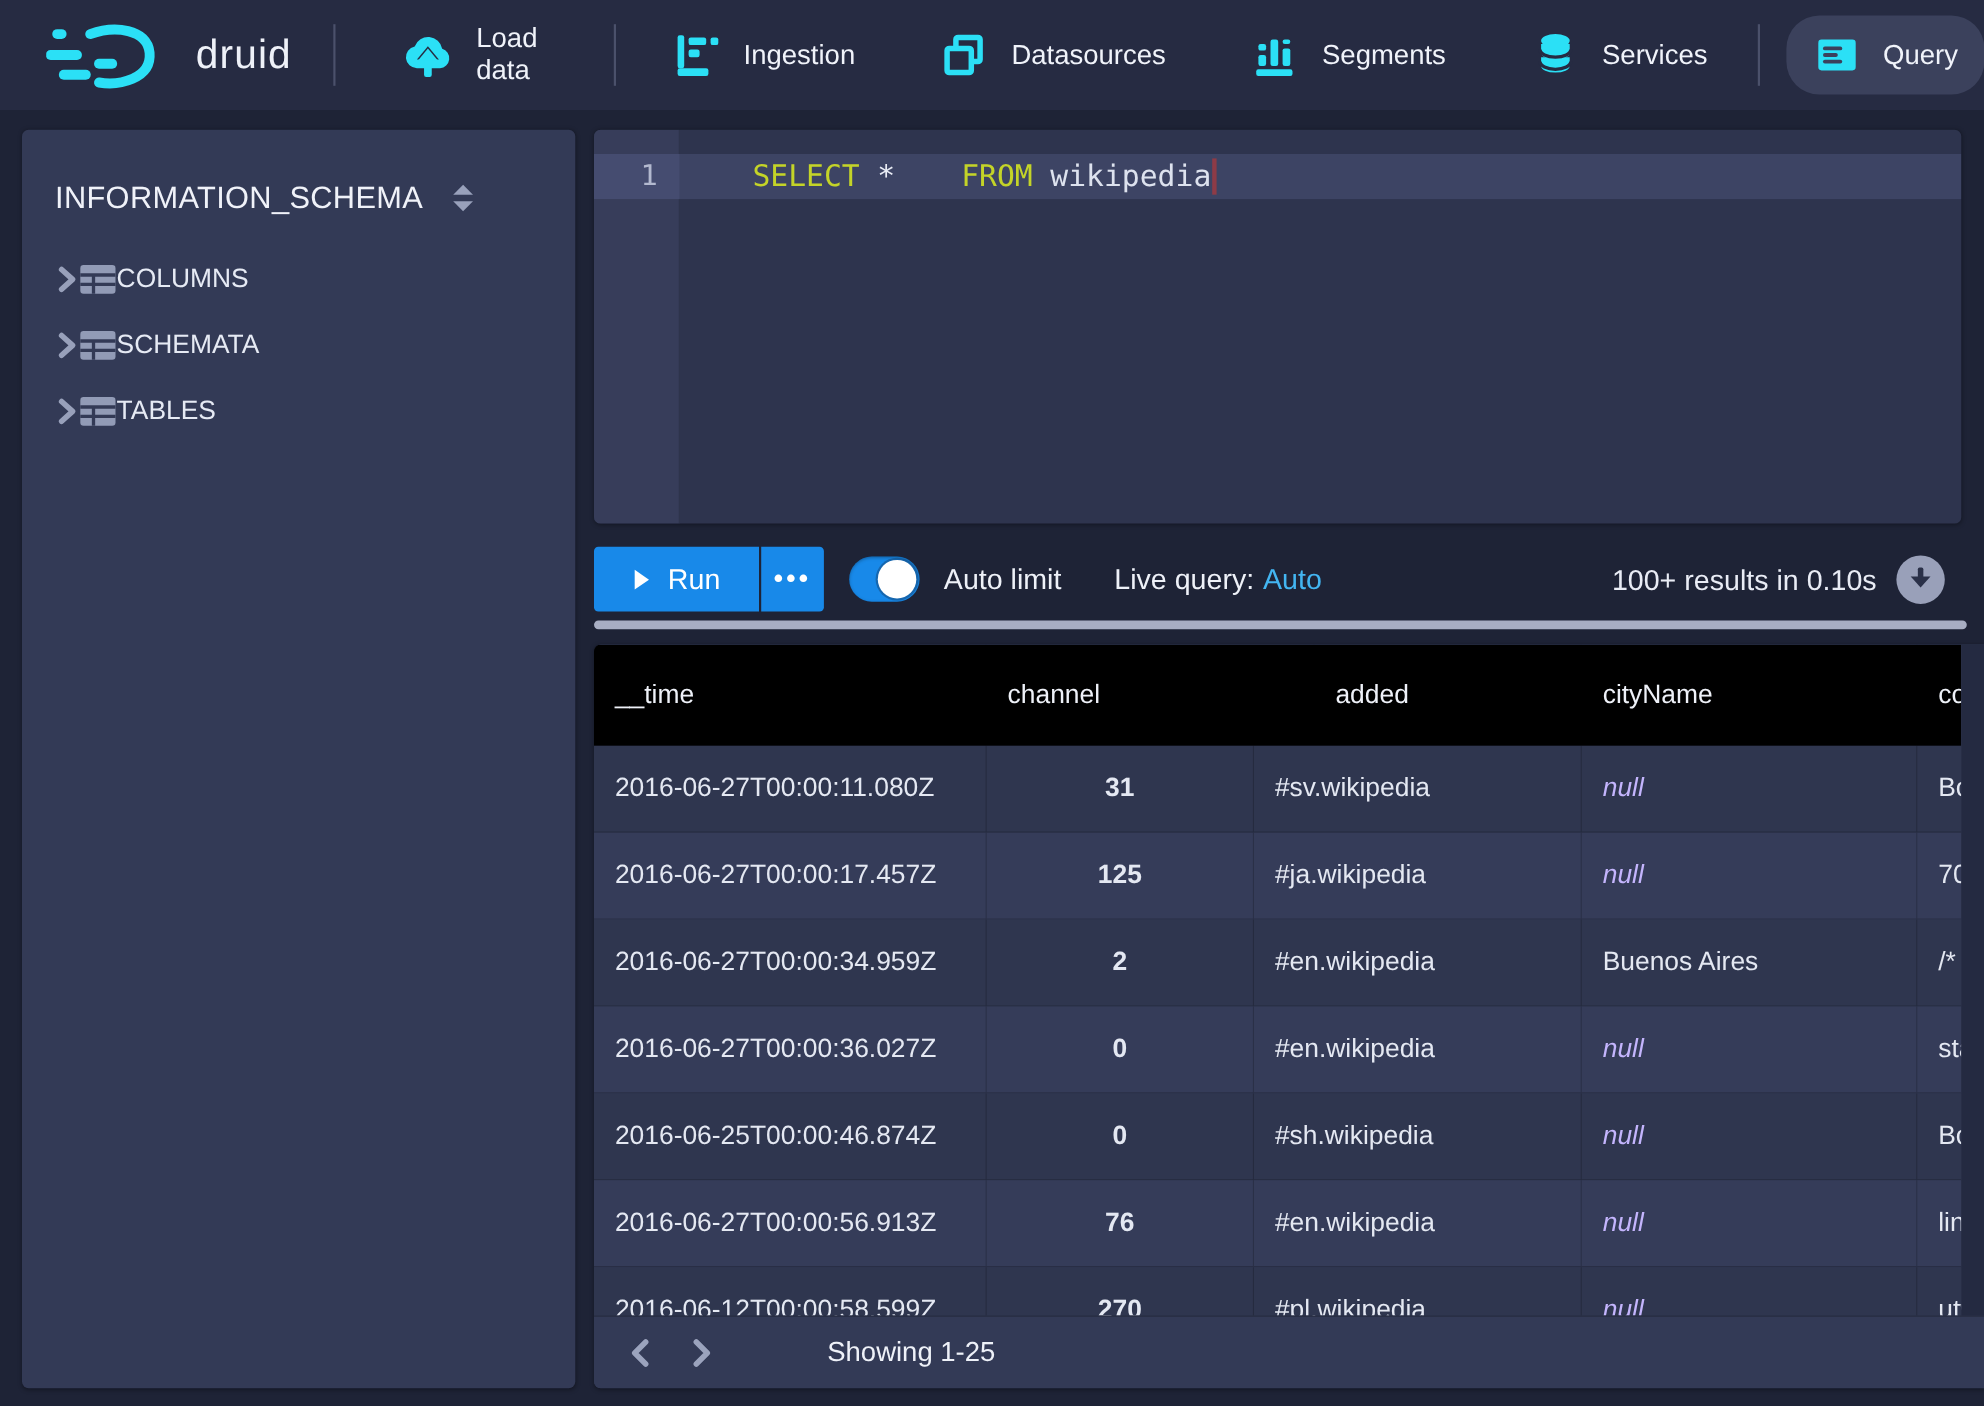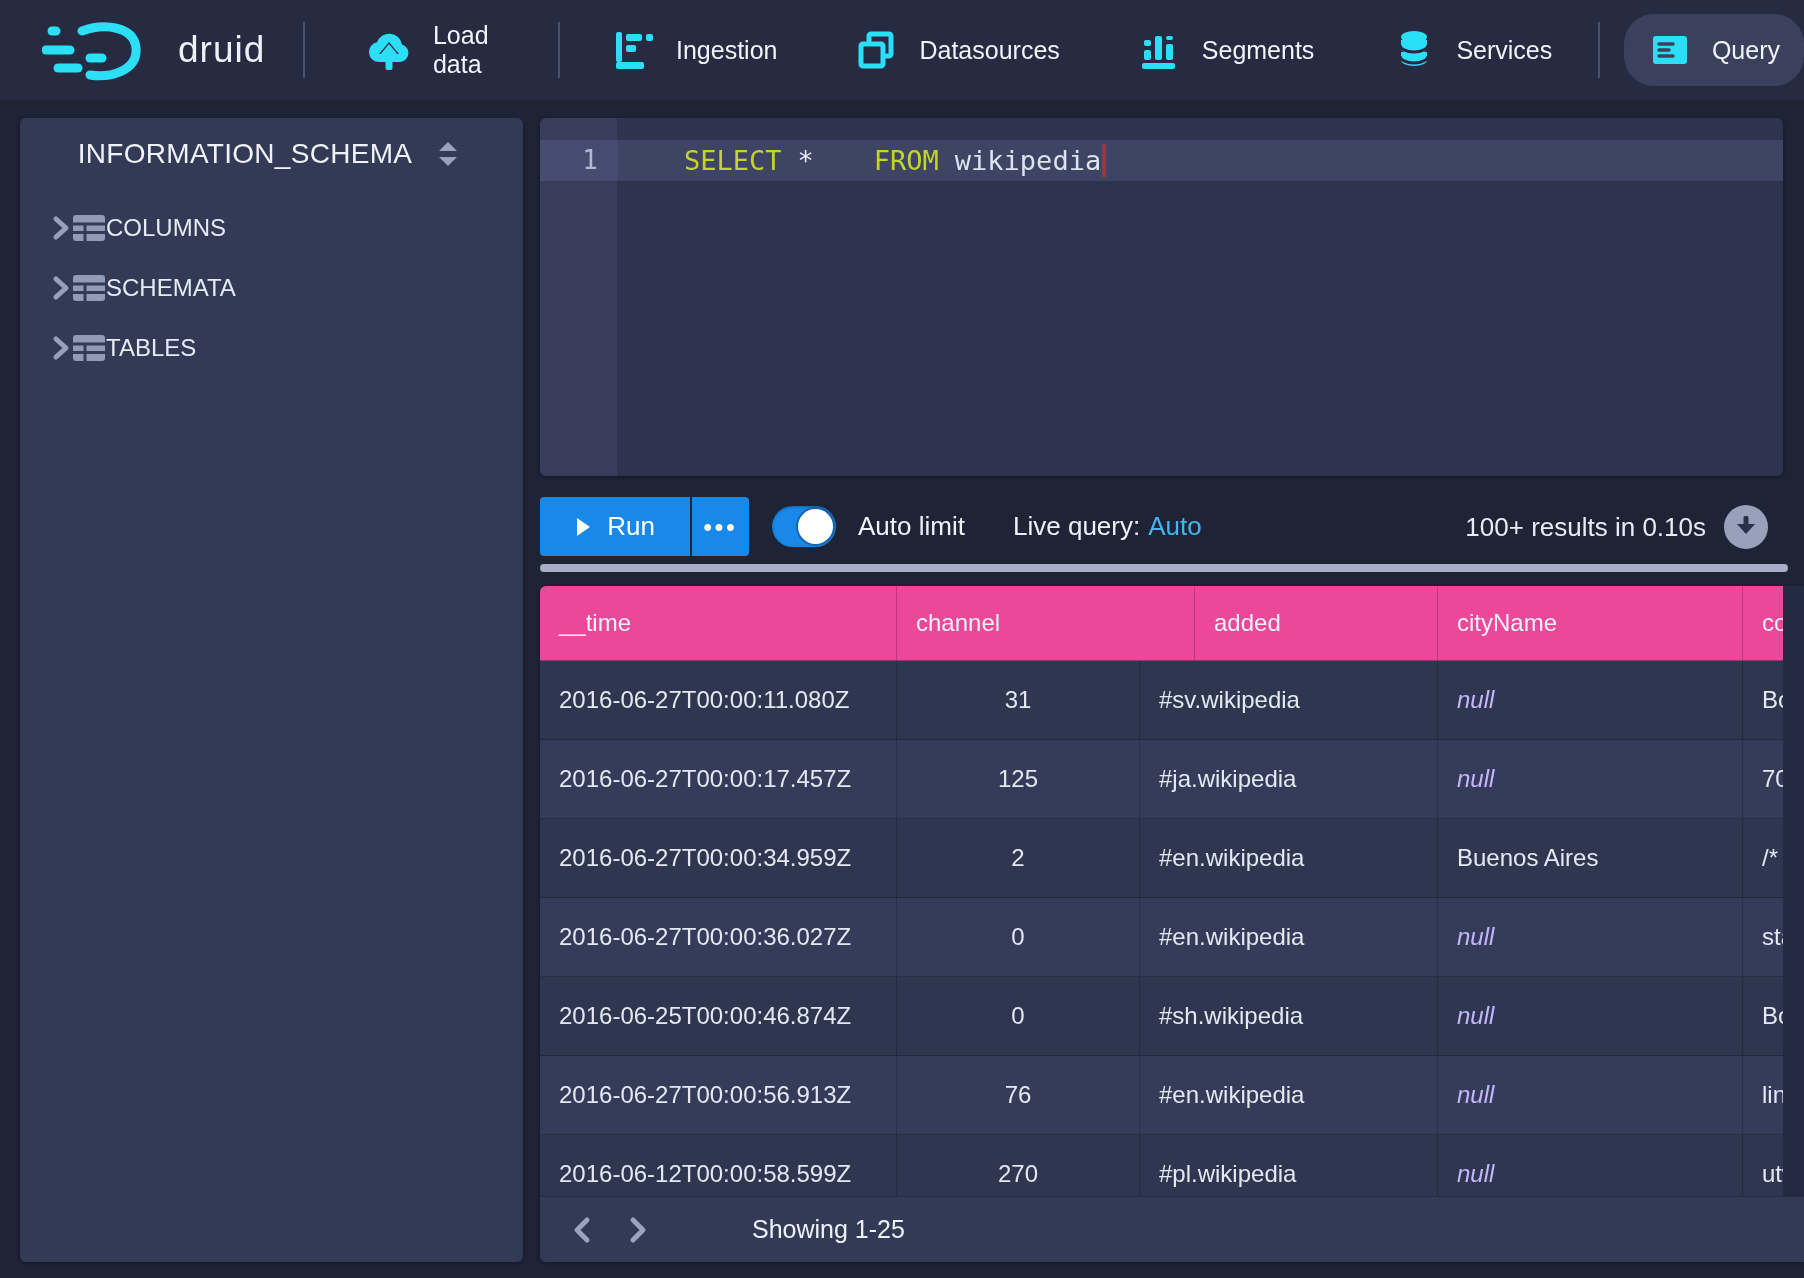--- a/index.html
+++ b/index.html
@@ -29,22 +29,22 @@
 
   
   .panel {
     position:absolute; background:#333a56; border-radius:6px;
     box-shadow:0 1px 4px rgba(0,0,0,.35);
   }
 
   
   .sidebar { left:20px; top:118px; width:503px; height:1144px; }
   .sidebar-head {
-    display:flex; align-items:center; justify-content:center;
-    padding:16px 30px 24px 30px;
+    display:flex; align-items:center; justify-content:flex-start;
+    padding:42px 30px 24px 30px;
     gap:19px;
   }
   .sidebar-title { font-size:28px; color:#f0f2f9; letter-spacing:.3px; }
   .sort-btn { cursor:pointer; padding:4px; }
   .tree-item {
     display:flex; align-items:center; height:60px; padding:0 30px;
     cursor:pointer; font-size:24px; color:#e6eaf4;
   }
 
   
@@ -101,32 +101,32 @@
   
   .hscroll {
     position:absolute; left:540px; top:564px; width:1248px; height:8px;
     border-radius:4px; background:#a8aec3; cursor:pointer;
   }
 
   
   .results { left:540px; top:586px; width:1264px; height:676px; border-radius:6px 0 0 6px; overflow:hidden; }
   .table-viewport { position:absolute; left:0; top:0; width:1243px; height:610px; overflow:hidden; }
   .tr { display:flex; height:79px; border-bottom:1px solid rgba(0,0,0,.22); }
-  .tr.header-row { height:75px; background:#ec4899; border-bottom:1px solid rgba(0,0,0,.32); }
+  .tr.header-row { height:92px; background:#000000; border-bottom:1px solid rgba(0,0,0,.32); }
   .tr.odd { background:#2f364f; }
   .tr.even { background:#353c59; }
   .th, .td {
     flex:none; display:flex; align-items:center; padding-left:19px;
     border-right:1px solid rgba(0,0,0,.20); overflow:hidden; white-space:nowrap;
     font-size:24px; color:#e4e8f2; cursor:pointer;
   }
   .th { color:#eef1f8; }
   .col0 { width:357px; } .col1 { width:243px; } .col2 { width:298px; }
   .col3 { width:305px; } .col4 { width:240px; }
-  .td.col1 { justify-content:center; padding-left:0; }
+  .td.col1 { justify-content:center; padding-left:0;font-weight:bold; }
   .td.null { font-style:italic; color:#c4b5fd; }
   .vscroll { position:absolute; left:1243px; top:0; width:21px; height:610px; background:#242a41; cursor:pointer; }
   .table-footer {
     position:absolute; left:0; bottom:0; width:1264px; height:66px;
     background:#333a56; border-top:1px solid rgba(0,0,0,.25);
     display:flex; align-items:center; padding-left:22px;
   }
   .page-btn { width:40px; height:40px; display:flex; align-items:center; justify-content:center; cursor:pointer; margin-right:16px; }
   .showing { font-size:25px; color:#eef1f8; margin-left:78px; }
 </style>

